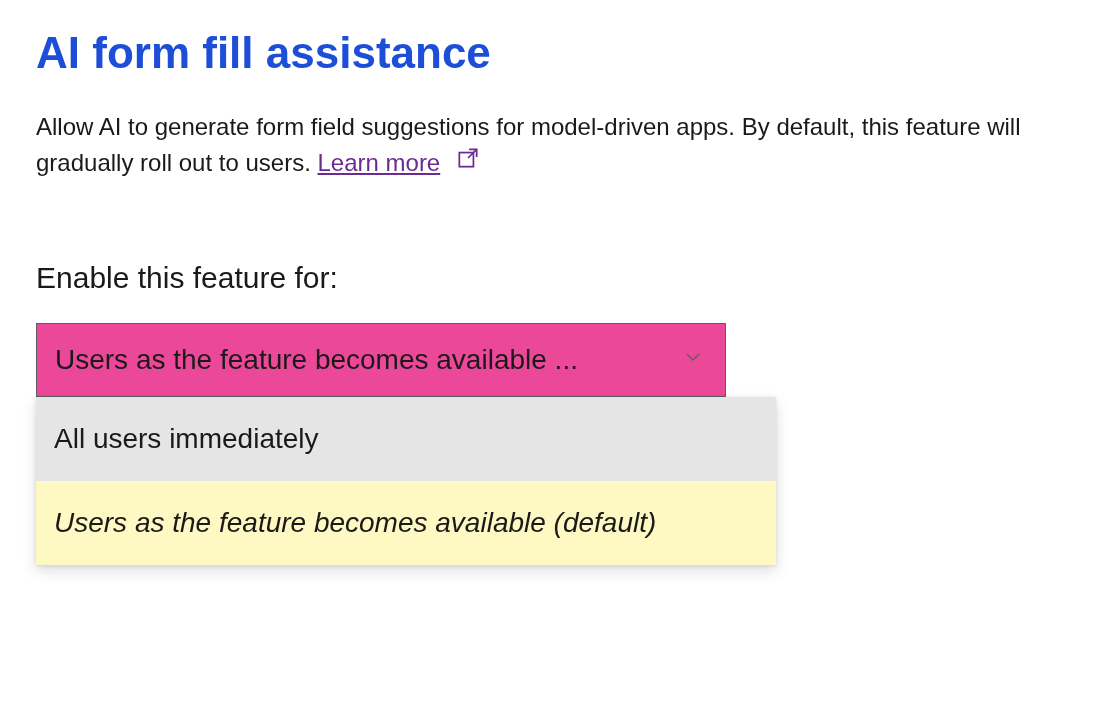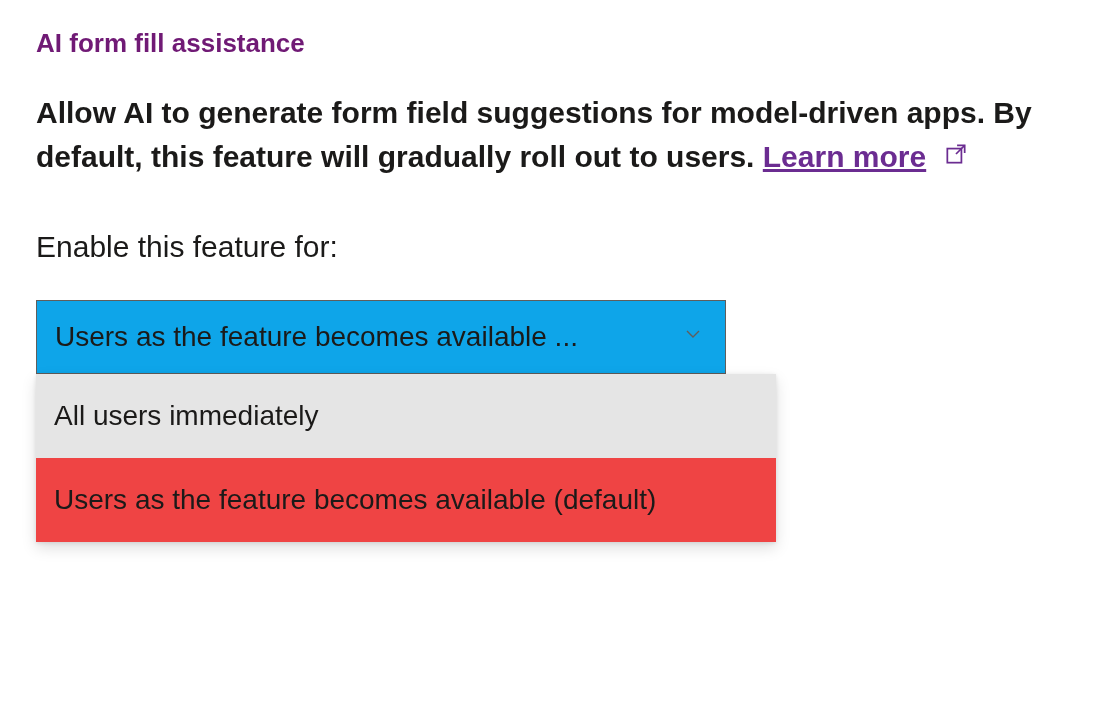--- a/index.html
+++ b/index.html
@@ -8,59 +8,59 @@
       padding: 0;
     }
     body {
       font-family: "Segoe UI", -apple-system, BlinkMacSystemFont, sans-serif;
       background: #ffffff;
       color: #1b1a19;
       padding: 28px 36px;
       width: 1117px;
     }
     .section-title {
-      font-size: 26px;
+      font-size: 44px;
       font-weight: 600;
       margin-bottom: 32px;
-      color: #701a75;
+      color: #1d4ed8;
     }
     .description {
-      font-size: 30px;
-      font-weight: 700;
+      font-size: 24px;
+      font-weight: 400;
       line-height: 1.45;
       color: #1b1a19;
-      margin-bottom: 52px;
+      margin-bottom: 80px;
       max-width: 1050px;
     }
     .learn-more {
       color: #6b2c91;
       text-decoration: underline;
       cursor: pointer;
     }
     .ext-icon {
       display: inline-block;
       vertical-align: baseline;
       margin-left: 8px;
       color: #6b2c91;
     }
     .field-label {
       font-size: 30px;
       font-weight: 400;
       color: #1b1a19;
-      margin-bottom: 36px;
+      margin-bottom: 28px;
     }
     .dropdown-wrapper {
       position: relative;
       width: 740px;
     }
     .dropdown-button {
       width: 690px;
       height: 74px;
       border: 1px solid #605e5c;
-      background: #0ea5e9;
+      background: #ec4899;
       display: flex;
       align-items: center;
       justify-content: space-between;
       padding: 0 20px 0 18px;
       cursor: pointer;
       font-size: 28px;
       color: #1b1a19;
       font-family: inherit;
     }
     .dropdown-button-text {
@@ -83,21 +83,22 @@
       height: 84px;
       display: flex;
       align-items: center;
       padding: 0 18px;
       font-size: 28px;
       color: #1b1a19;
       cursor: pointer;
       background: #e5e5e5;
     }
     .dropdown-option.selected {
-      background: #ef4444;
+      background: #fef9c3;
+      font-style: italic;
     }
   </style>
 </head>
 <body>
 
 <h2 class="section-title">AI form fill assistance</h2>
 
 <p class="description">
   <span>Allow AI to generate form field suggestions for model-driven apps. By default, this feature will gradually roll out to users. </span>
   <a class="learn-more">Learn more</a>

